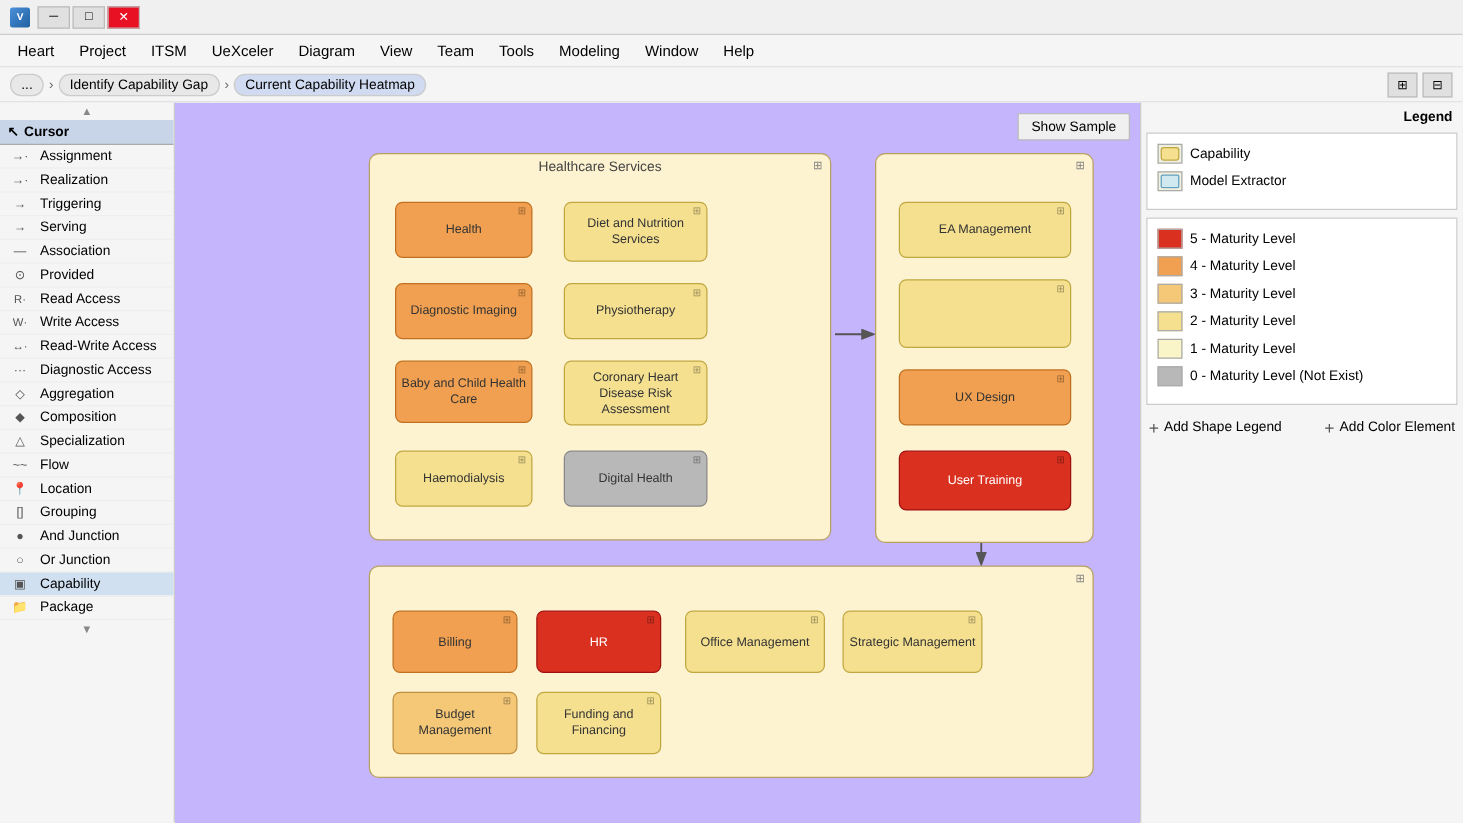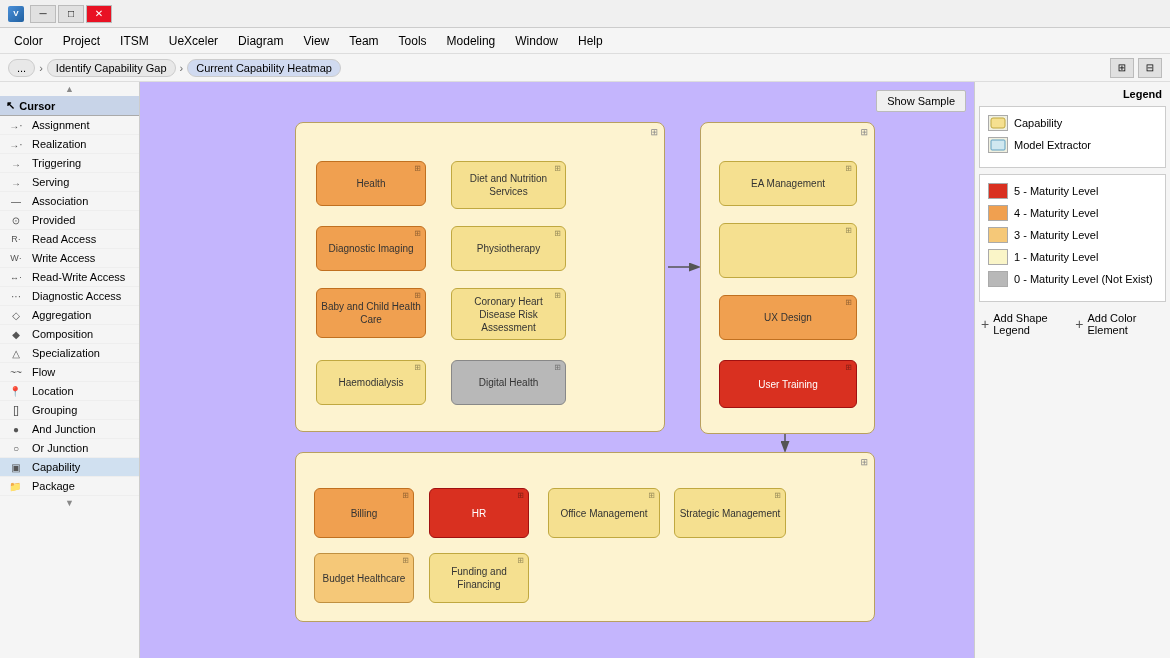--- a/index.html
+++ b/index.html
@@ -49,21 +49,21 @@
     .cap-red { background: #d93020; border-color: #a01010; color: white; }
     .cap-lightorange { background: #f5c878; border-color: #c09040; color: #333; }
     .cap-yellow { background: #f5e090; border-color: #c0a840; color: #333; }
     .cap-gray { background: #b8b8b8; border-color: #888; color: #333; }
     .cap-icon { position: absolute; top: 2px; right: 4px; font-size: 8px; color: rgba(0,0,0,0.4); }
 
     
     #show-sample { position: absolute; top: 8px; right: 8px; background: #f0f0f0; border: 1px solid #bbb; padding: 4px 10px; cursor: pointer; font-size: 11px; border-radius: 2px; }
 
     
-    #right-panel { width: 196px; background: #f5f5f5; border-left: 1px solid #ccc; padding: 4px; display: flex; flex-direction: column; align-items: stretch; }
+    #right-panel { width: 258px; background: #f5f5f5; border-left: 1px solid #ccc; padding: 4px; display: flex; flex-direction: column; align-items: stretch; }
     .legend-header { text-align: right; font-size: 11px; font-weight: bold; padding: 2px 4px; margin-bottom: 4px; }
     .legend-box { background: white; border: 1px solid #ccc; padding: 8px; margin-bottom: 6px; }
     .legend-row { display: flex; align-items: center; gap: 6px; margin-bottom: 6px; font-size: 11px; }
     .legend-icon-box { width: 20px; height: 16px; border: 1px solid #aaa; display: flex; align-items: center; justify-content: center; background: #f0f0e0; }
     .legend-color-box { width: 20px; height: 16px; border: 1px solid #aaa; }
     .legend-add-row { display: flex; align-items: center; gap: 4px; font-size: 11px; cursor: pointer; padding: 2px; }
     .legend-add-icon { font-size: 14px; color: #555; }
     .legend-footer { display: flex; justify-content: space-between; padding: 2px 0; }
 
     svg.diagram-arrows { position: absolute; top: 0; left: 0; width: 100%; height: 100%; pointer-events: none; }
@@ -74,21 +74,21 @@
 <div id="title-bar">
   <span class="app-icon" style="background:linear-gradient(135deg,#4a90d9,#2060a0);color:white;font-size:8px;font-weight:bold;display:flex;align-items:center;justify-content:center;">V</span>
   <div class="win-controls">
     <div class="win-btn">─</div>
     <div class="win-btn">□</div>
     <div class="win-btn close">✕</div>
   </div>
 </div>
 
 <div id="menu-bar">
-  <span class="menu-item">Color</span>
+  <span class="menu-item">Heart</span>
   <span class="menu-item">Project</span>
   <span class="menu-item">ITSM</span>
   <span class="menu-item">UeXceler</span>
   <span class="menu-item">Diagram</span>
   <span class="menu-item">View</span>
   <span class="menu-item">Team</span>
   <span class="menu-item">Tools</span>
   <span class="menu-item">Modeling</span>
   <span class="menu-item">Window</span>
   <span class="menu-item">Help</span>
@@ -212,20 +212,21 @@
             <polygon points="0 0, 8 3, 0 6" fill="#555"></polygon>
           </marker>
         </defs>
 
         <line x1="528" y1="175" x2="558" y2="175" stroke="#555" stroke-width="1.5" marker-end="url(#arrowhead)"></line>
 
         <line x1="645" y1="342" x2="645" y2="358" stroke="#555" stroke-width="1.5" marker-end="url(#arrowhead)"></line>
       </svg>
 
       <div class="diagram-container" style="left:155px;top:30px;width:370px;height:310px;">
+        <div class="container-title">Healthcare Services</div>
         <span class="container-icon">⊞</span>
 
         <div class="capability-box cap-orange" style="left:20px;top:38px;width:110px;height:45px;">
           <span class="cap-icon">⊞</span>
           <span>Health</span>
         </div>
 
         <div class="capability-box cap-yellow" style="left:155px;top:38px;width:115px;height:48px;">
           <span class="cap-icon">⊞</span>
           <span>Diet and Nutrition Services</span>
@@ -303,21 +304,21 @@
           <span>Office Management</span>
         </div>
 
         <div class="capability-box cap-yellow" style="left:378px;top:35px;width:112px;height:50px;">
           <span class="cap-icon">⊞</span>
           <span>Strategic Management</span>
         </div>
 
         <div class="capability-box cap-lightorange" style="left:18px;top:100px;width:100px;height:50px;">
           <span class="cap-icon">⊞</span>
-          <span>Budget Healthcare</span>
+          <span>Budget Management</span>
         </div>
 
         <div class="capability-box cap-yellow" style="left:133px;top:100px;width:100px;height:50px;">
           <span class="cap-icon">⊞</span>
           <span>Funding and Financing</span>
         </div>
       </div>
 
     </div>
   </div>
@@ -350,20 +351,24 @@
       </div>
       <div class="legend-row">
         <div class="legend-color-box" style="background:#f0a050;"></div>
         <span>4 - Maturity Level</span>
       </div>
       <div class="legend-row">
         <div class="legend-color-box" style="background:#f5c878;"></div>
         <span>3 - Maturity Level</span>
       </div>
       <div class="legend-row">
+        <div class="legend-color-box" style="background:#f5e090;"></div>
+        <span>2 - Maturity Level</span>
+      </div>
+      <div class="legend-row">
         <div class="legend-color-box" style="background:#faf5c8;"></div>
         <span>1 - Maturity Level</span>
       </div>
       <div class="legend-row">
         <div class="legend-color-box" style="background:#b8b8b8;"></div>
         <span>0 - Maturity Level (Not Exist)</span>
       </div>
     </div>
 
     <div class="legend-footer">

